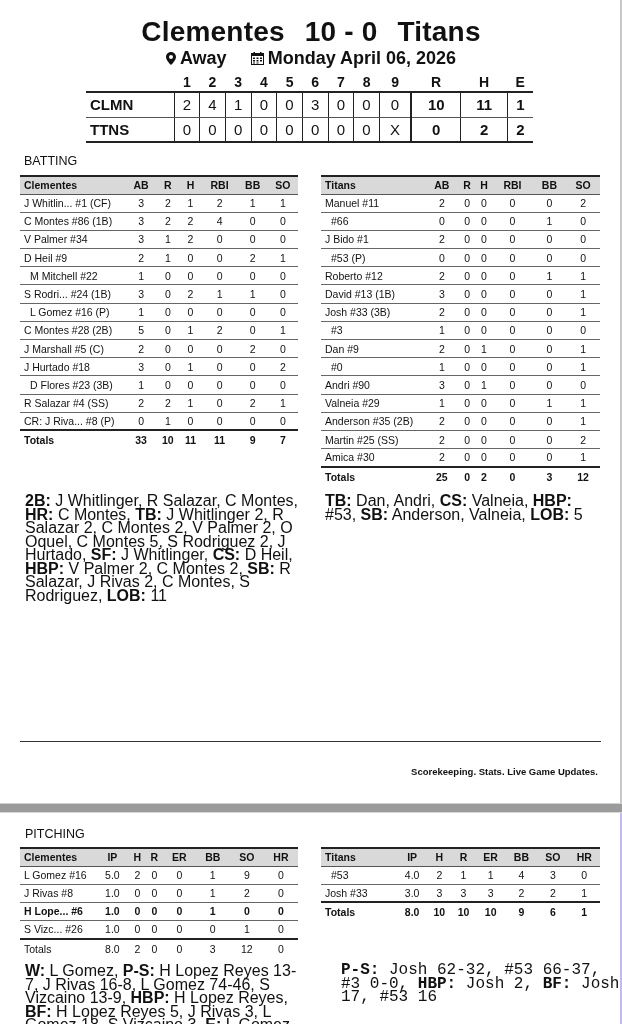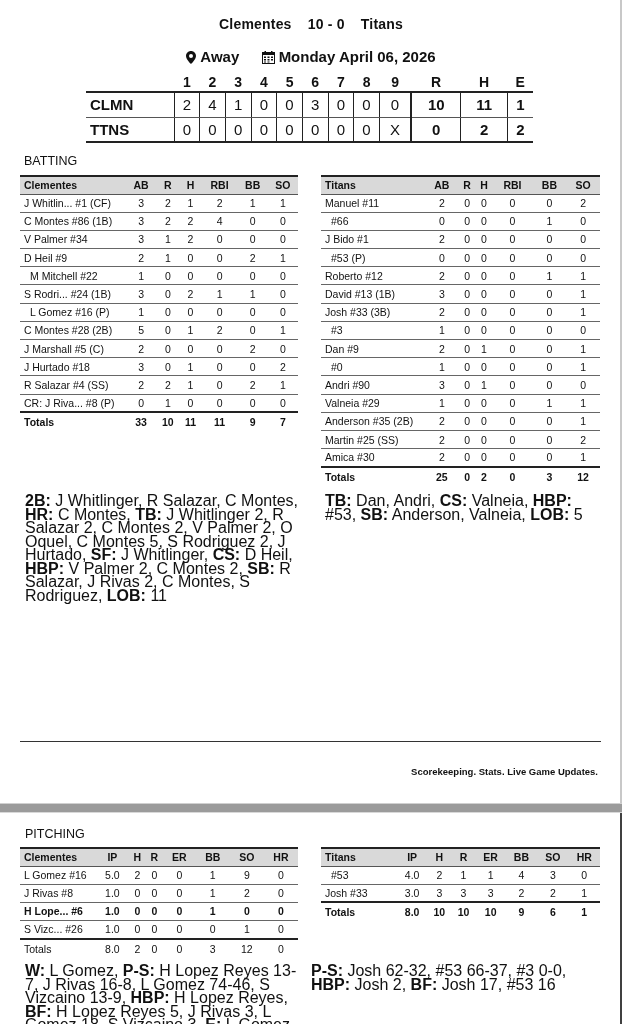--- a/index.html
+++ b/index.html
@@ -1,27 +1,27 @@
 <!DOCTYPE html>
 <html><head>
 <meta charset="utf-8">
 <style>
   * { box-sizing: border-box; margin: 0; padding: 0; }
   html, body { width: 622px; height: 1024px; background: #ffffff; overflow: hidden; }
   body { font-family: "Liberation Sans", "DejaVu Sans", sans-serif; color: #111; position: relative; }
 
   .page1 { position: absolute; left: 0; top: 0; width: 622px; height: 803px; background: #fff; border-right: 2px solid #c8c8c8; }
   .gray-band { position: absolute; left: 0; top: 803px; width: 622px; height: 10px; background: #9b9b9b; border-top: 1px solid #d0d0d0; border-bottom: 1px solid #d8d8d8; }
-  .page2 { position: absolute; left: 0; top: 813px; width: 622px; height: 211px; background: #fff; border-right: 2px solid #404040; }
+  .page2 { position: absolute; left: 0; top: 813px; width: 622px; height: 211px; background: #fff; border-right: 2px solid #c4b5fd; }
 
   
-  .title { position: absolute; top: 16px; left: 0; width: 622px; text-align: center; font-size: 14px; font-weight: 700; letter-spacing: 0.2px; }
+  .title { position: absolute; top: 16px; left: 0; width: 622px; text-align: center; font-size: 28px; font-weight: 700; letter-spacing: 0.2px; }
   .title .team { font-weight: 700; }
   .title .score { font-weight: 900; margin: 0 12px; }
-  .subtitle { position: absolute; top: 48px; left: 0; width: 622px; text-align: center; font-size: 15px; font-weight: 700; color: #111; }
+  .subtitle { position: absolute; top: 48px; left: 0; width: 622px; text-align: center; font-size: 18px; font-weight: 700; color: #111; }
   .subtitle .ic { display: inline-block; vertical-align: middle; margin-right: 4px; }
   .subtitle .gap { display: inline-block; width: 14px; }
 
   
   .linescore { position: absolute; top: 73px; left: 86px; width: 447px; border-collapse: collapse; font-size: 15px; }
   .linescore th { font-weight: 700; height: 19px; text-align: center; font-size: 14px; }
   .linescore th.nm { width: 88px; }
   .linescore td { height: 25px; text-align: center; border-left: 1px solid #222; font-size: 15px; }
   .linescore td.nm { text-align: left; border-left: none; padding-left: 4px; font-weight: 700; }
   .linescore tr.r1 td { border-top: 2px solid #222; border-bottom: 1px solid #555; }
@@ -248,20 +248,29 @@
         <tr>
           <td class="nm">J Hurtado #18</td>
           <td>3</td>
           <td>0</td>
           <td>1</td>
           <td>0</td>
           <td>0</td>
           <td>2</td>
         </tr>
         <tr>
+          <td class="nm indent">D Flores #23 (3B)</td>
+          <td>1</td>
+          <td>0</td>
+          <td>0</td>
+          <td>0</td>
+          <td>0</td>
+          <td>0</td>
+        </tr>
+        <tr>
           <td class="nm">R Salazar #4 (SS)</td>
           <td>2</td>
           <td>2</td>
           <td>1</td>
           <td>0</td>
           <td>2</td>
           <td>1</td>
         </tr>
         <tr>
           <td class="nm">CR: J Riva... #8 (P)</td>
@@ -601,14 +610,14 @@
       <td>10</td>
       <td>10</td>
       <td>9</td>
       <td>6</td>
       <td>1</td>
     </tr>
       </tfoot>
   </table>
 
   <div class="notes" id="pit-home-notes" style="top:151px; left:25px; width:280px;"><b>W:</b><span> L Gomez, </span><b>P-S:</b><span> H Lopez Reyes 13-7, J Rivas 16-8, L Gomez 74-46, S Vizcaino 13-9, </span><b>HBP:</b><span> H Lopez Reyes, </span><b>BF:</b><span> H Lopez Reyes 5, J Rivas 3, L Gomez 18, S Vizcaino 3, </span><b>E:</b><span> L Gomez</span></div>
-  <div class="notes" id="pit-away-notes" style="top:151px; left:311px; width:280px;"><b>P-S:</b><span> Josh 62-32, #53 66-37, #3 0-0, </span><b>HBP:</b><span> Josh 2, </span><b>BF:</b><span> Josh 17, #53 16</span></div>
+  <div class="notes" id="pit-away-notes" style="top:151px; left:341px; width:280px;font-family:Liberation Mono, monospace;"><b>P-S:</b><span> Josh 62-32, #53 66-37, #3 0-0, </span><b>HBP:</b><span> Josh 2, </span><b>BF:</b><span> Josh 17, #53 16</span></div>
 </div>
 
 </body></html>

